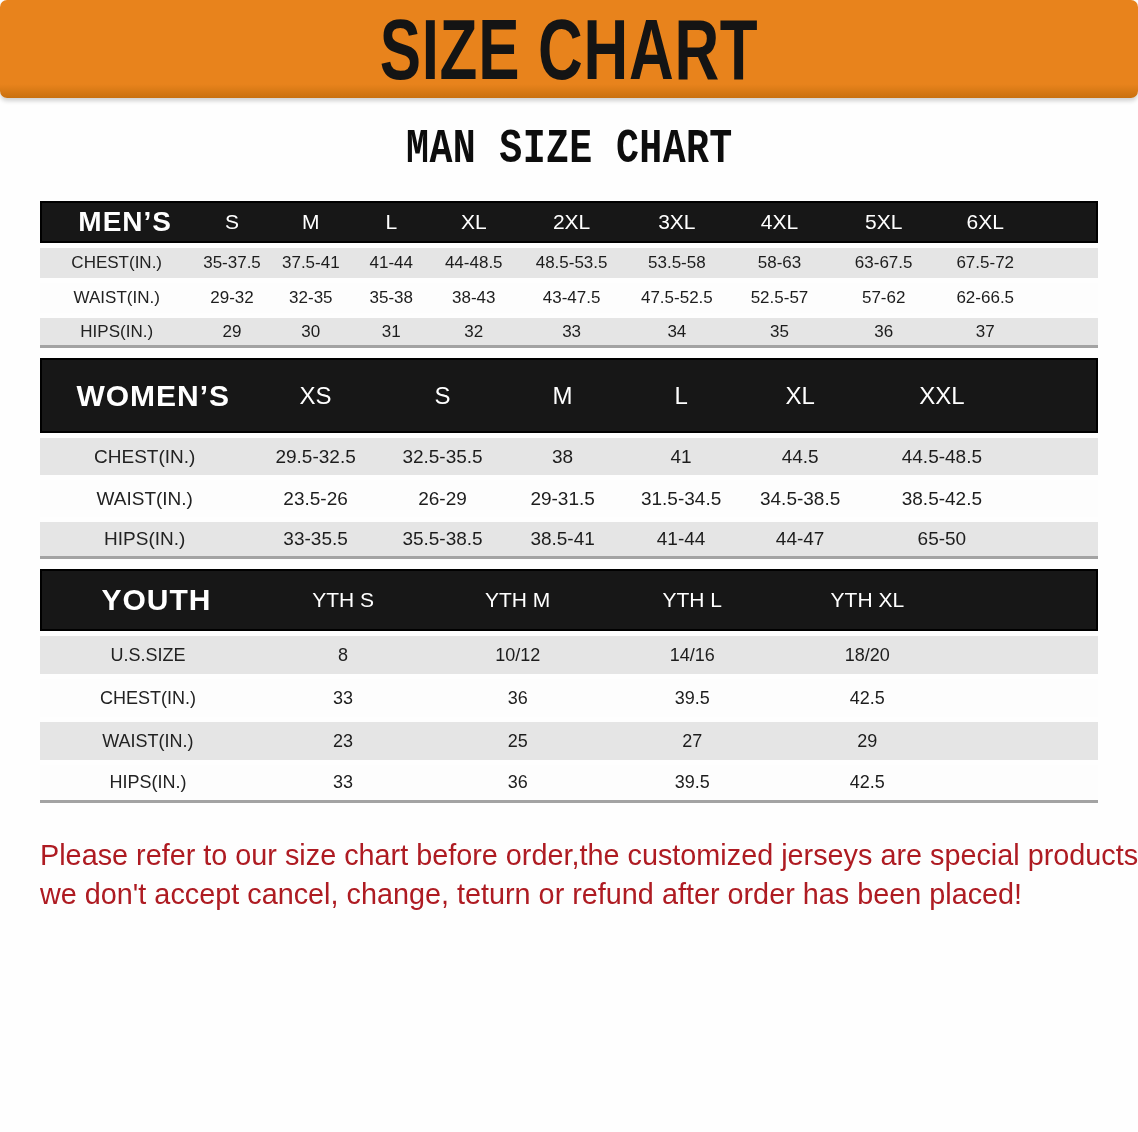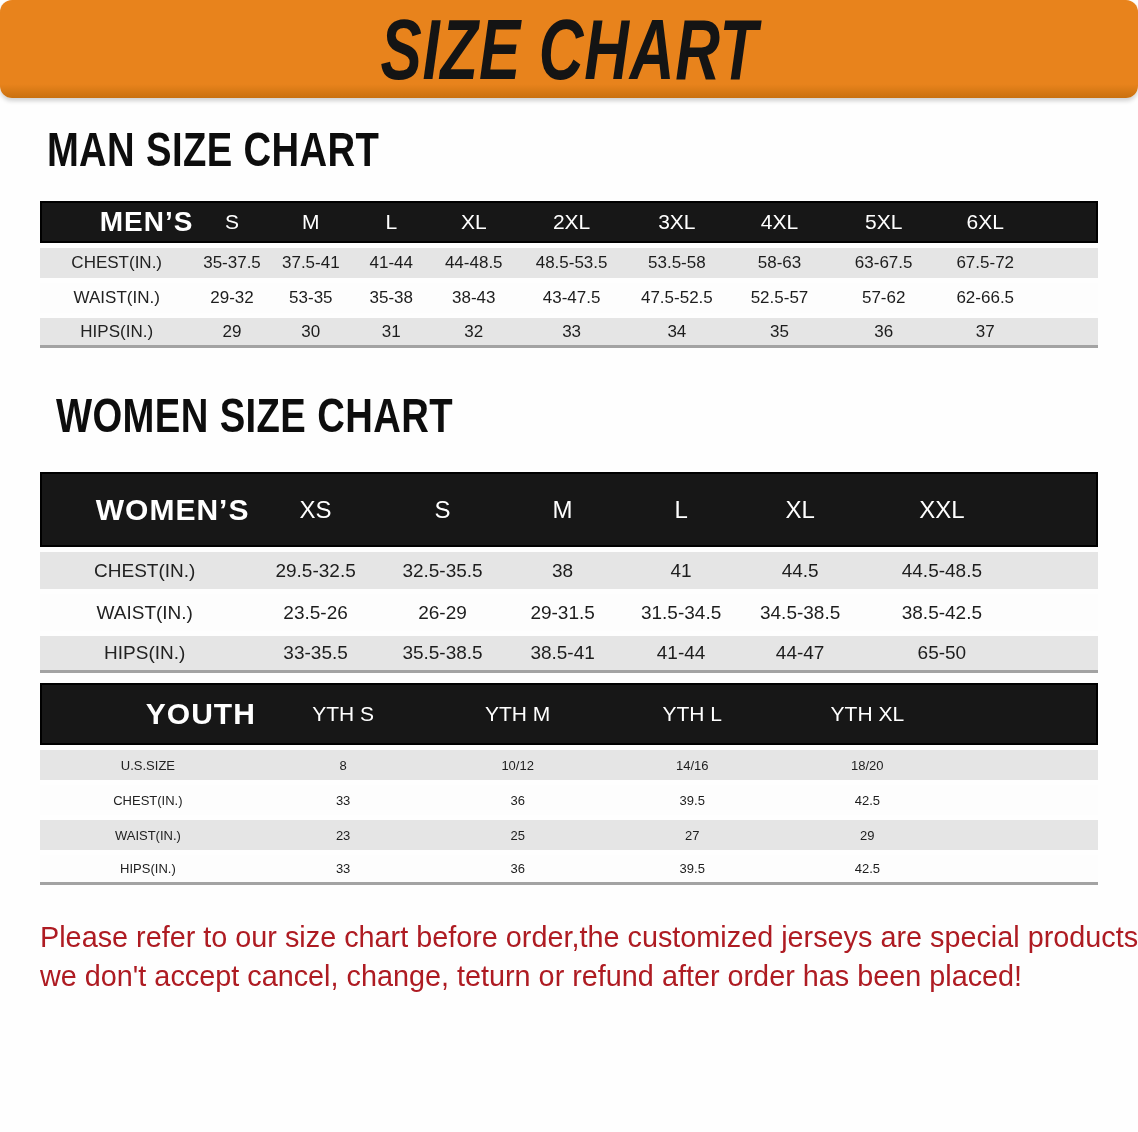--- a/index.html
+++ b/index.html
@@ -11,50 +11,49 @@
   *{box-sizing:border-box;}
   html,body{margin:0;padding:0;}
   body{
     width:1138px;height:1132px;overflow:hidden;background:#fefefe;
     font-family:"Liberation Sans", sans-serif;
   }
   
   .banner{
     height:98px;width:1138px;
     background:linear-gradient(180deg, var(--banner-orange) 0%, var(--banner-orange) 86%, #c9700f 100%);
-    border-radius:12px;
+    border-radius:7px;
     display:flex;align-items:center;justify-content:center;
     box-shadow:0 3px 4px rgba(0,0,0,0.18);
-    font-style:italic;
   }
   .banner-title{
     font-size:86px;font-weight:800;color:#141414;line-height:1;
     transform:scaleX(0.72);letter-spacing:1px;white-space:nowrap;
   }
   
-  .section-heading{line-height:1;}
+  .section-heading{text-align:center;line-height:1;font-family:Liberation Mono, monospace;}
   .section-heading span{
     display:inline-block;font-size:49px;font-weight:800;color:#0d0d0d;
     transform:scaleX(0.78);white-space:nowrap;letter-spacing:0.5px;
   }
   .sec-mens  .section-heading{margin:27px 0 22px;}
   .sec-womens .section-heading{margin:38px 0 27px;}
   .sec-youth .section-heading{margin:56px 0 26px;}
   
   table.size-table{
     width:1058px;margin:0 auto;border-collapse:separate;border-spacing:0 5px;
     table-layout:fixed;
   }
   thead th{
     background:var(--header-black);color:#fff;font-weight:400;
     border-top:2px solid #000;border-bottom:2px solid #000;
     text-align:center;padding:0;
   }
   thead th.hdr-label{
-    text-align:right;padding-left:15px;font-weight:700;letter-spacing:1px;
+    text-align:center;padding-left:15px;font-weight:700;letter-spacing:1px;
     border-left:2px solid #000;
   }
   thead th.hdr-filler{border-right:2px solid #000;}
   tbody td{text-align:center;color:#1d1d1d;padding:0;}
   tr.row-gray td{background:var(--row-gray);}
   tr.row-white td{background:#fdfdfd;}
   tbody tr:last-child td{border-bottom:3px solid #a3a3a3;}
   .cell-label{color:#222;}
   
   .sec-mens thead th{height:42px;font-size:21px;}
@@ -79,21 +78,21 @@
   .sec-womens col:nth-child(2){width:12.5%}
   .sec-womens col:nth-child(3){width:11.5%}
   .sec-womens col:nth-child(4){width:11.2%}
   .sec-womens col:nth-child(5){width:11.2%}
   .sec-womens col:nth-child(6){width:11.3%}
   .sec-womens col:nth-child(7){width:15.5%}
   .sec-womens col:nth-child(8){width:7.0%}
   
   .sec-youth thead th{height:62px;font-size:21px;}
   .sec-youth thead th.hdr-label{font-size:30px;}
-  .sec-youth tbody td{height:30px;font-size:13px;}
+  .sec-youth tbody td{height:38px;font-size:18px;}
   .sec-youth col:nth-child(1){width:20.4%}
   .sec-youth col:nth-child(2){width:16.5%}
   .sec-youth col:nth-child(3){width:16.5%}
   .sec-youth col:nth-child(4){width:16.5%}
   .sec-youth col:nth-child(5){width:16.6%}
   .sec-youth col:nth-child(6){width:13.5%}
   
   .footer{margin:27px 0 0 40px;}
   .footer-line{
     color:var(--footer-red);font-size:30px;line-height:39px;font-weight:400;
@@ -149,21 +148,21 @@
             <td class="cell-value">48.5-53.5</td>
             <td class="cell-value">53.5-58</td>
             <td class="cell-value">58-63</td>
             <td class="cell-value">63-67.5</td>
             <td class="cell-value">67.5-72</td>
             <td class="cell-filler"></td>
           </tr>
           <tr class="row-white">
             <td class="cell-label">WAIST(IN.)</td>
             <td class="cell-value">29-32</td>
-            <td class="cell-value">53-35</td>
+            <td class="cell-value">32-35</td>
             <td class="cell-value">35-38</td>
             <td class="cell-value">38-43</td>
             <td class="cell-value">43-47.5</td>
             <td class="cell-value">47.5-52.5</td>
             <td class="cell-value">52.5-57</td>
             <td class="cell-value">57-62</td>
             <td class="cell-value">62-66.5</td>
             <td class="cell-filler"></td>
           </tr>
           <tr class="row-gray">
@@ -176,21 +175,20 @@
             <td class="cell-value">34</td>
             <td class="cell-value">35</td>
             <td class="cell-value">36</td>
             <td class="cell-value">37</td>
             <td class="cell-filler"></td>
           </tr>
         </tbody>
       </table>
     </section>
     <section class="size-section sec-womens">
-      <div class="section-heading"><span>WOMEN SIZE CHART</span></div>
       <table class="size-table">
         <colgroup>
           <col>
           <col>
           <col>
           <col>
           <col>
           <col>
           <col>
           <col>

